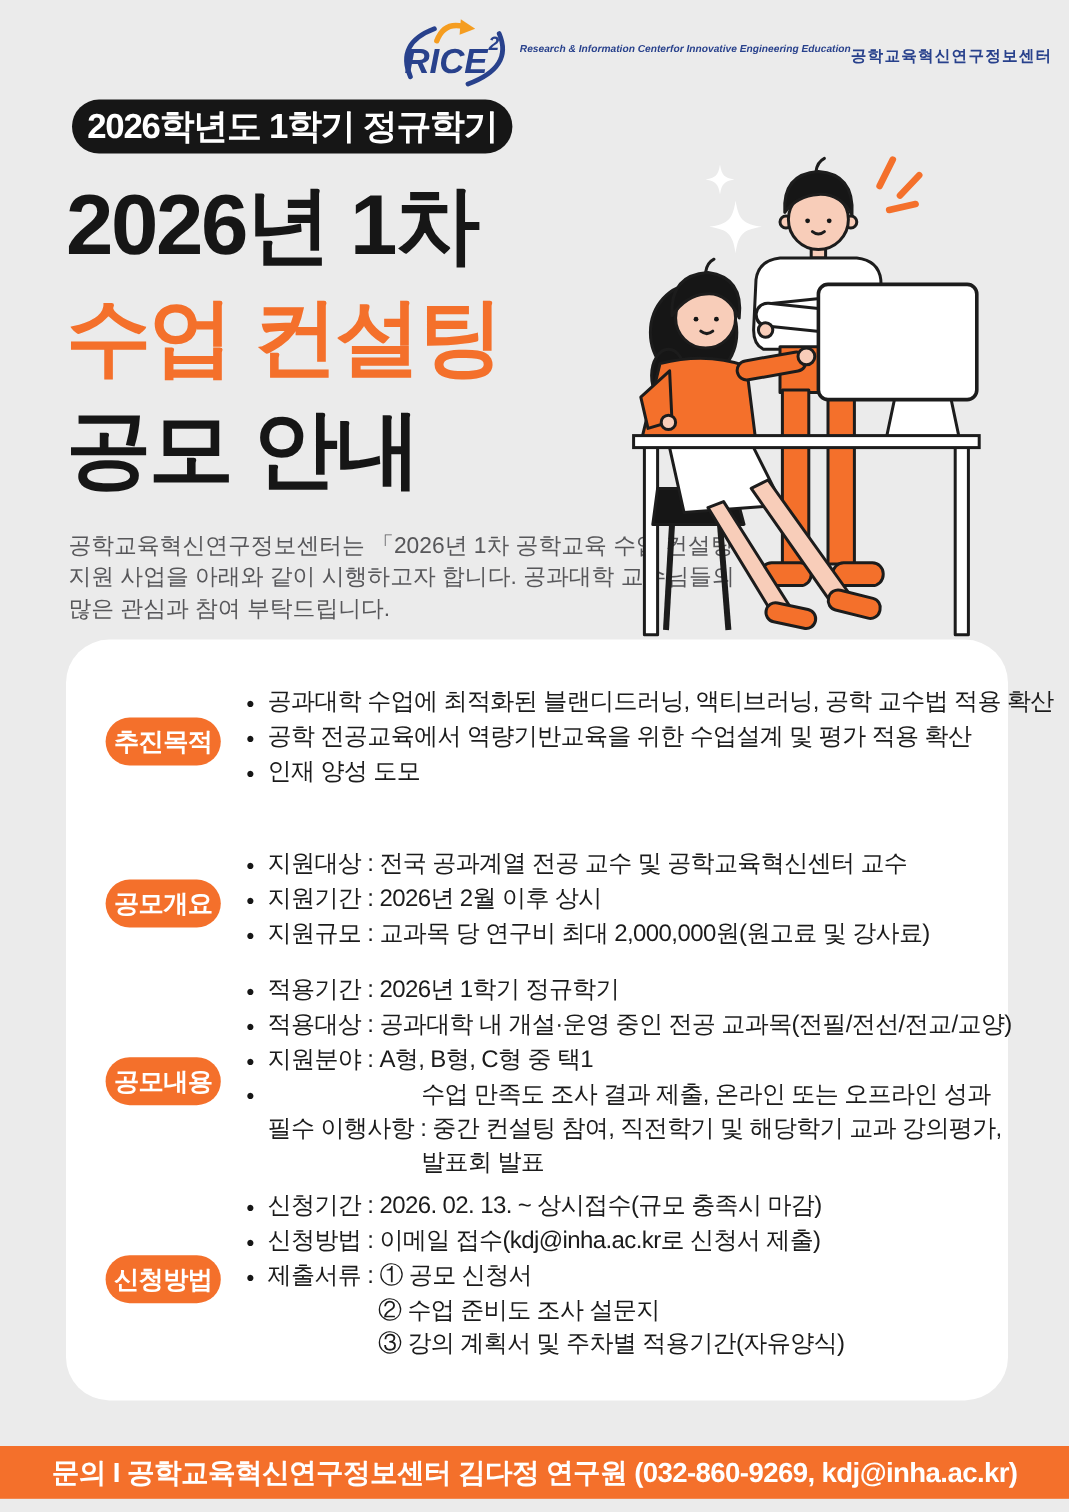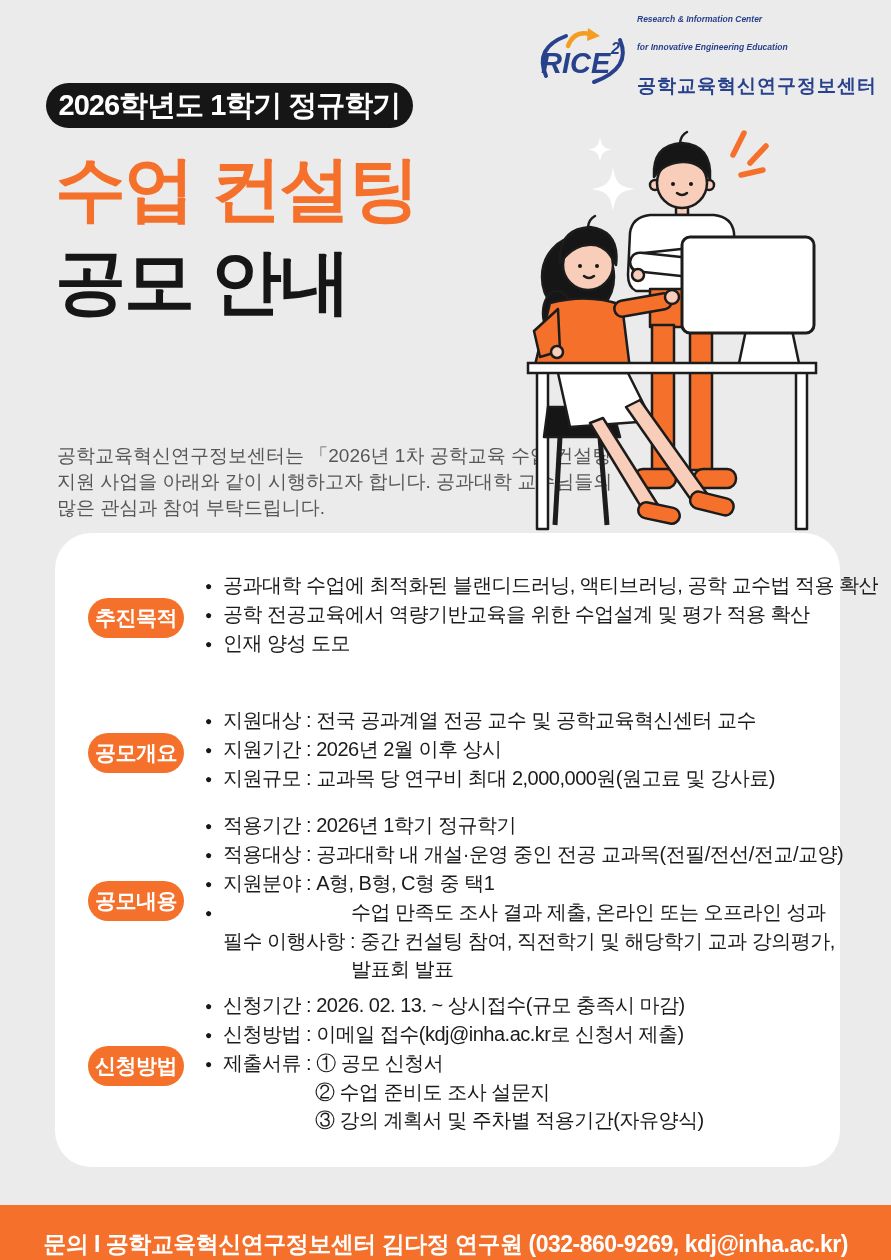--- a/index.html
+++ b/index.html
@@ -3,26 +3,26 @@
 <meta charset="utf-8">
 <style>
   * { box-sizing: border-box; margin: 0; padding: 0; }
   html,body { margin:0; }
   body { background:#d8d8d8; font-family:"Liberation Sans", sans-serif; }
 
   .poster { position:relative; width:891px; height:1260px; background:#EBEBEB; overflow:hidden; }
 
   
   .logo { position:absolute; top:14px; right:14px; display:flex; align-items:center; gap:7px; }
-  .logo-text { display:flex; flex-direction:column;gap:17px; }
+  .logo-text { display:flex; flex-direction:row; }
   .logo-tagline { font-size:8.5px; font-weight:bold; font-style:italic; color:#28418C; line-height:1.3; white-space:nowrap; }
-  .logo-org { font-size:19px; font-weight:bold; color:#28418C; margin-top:3px; letter-spacing:1px; white-space:nowrap; }
-
-  
-  .top-badge { position:absolute; left:46px; top:83px; width:367px; height:45px; background:#161616;
+  .logo-org { font-size:13px; font-weight:bold; color:#28418C; margin-top:3px; letter-spacing:1px; white-space:nowrap; }
+
+  
+  .top-badge { position:absolute; left:60px; top:83px; width:367px; height:45px; background:#161616;
     border-radius:23px; color:#fff; font-size:29px; font-weight:bold; display:flex; align-items:center;
     justify-content:center; letter-spacing:-1px; }
   .title { position:absolute; left:55px; top:142px; font-size:71px; font-weight:800; line-height:93px;
     letter-spacing:-2px; color:#161616; white-space:nowrap; }
   .title .orange { color:#F4702B; }
   .intro { position:absolute; left:57px; top:443px; font-size:19px; line-height:26px; color:#57575A; white-space:nowrap; }
 
   
   .illustration { position:absolute; left:500px; top:125px; width:390px; height:410px; }
 
@@ -34,22 +34,22 @@
     letter-spacing:-0.5px; }
   .items { margin-left:21px; }
   .item { display:flex; align-items:flex-start; }
   .dot { flex:none; width:18px; font-size:12px; line-height:28px; color:#161616; padding-top:1px; }
   .lines { }
   .ln { font-size:20px; line-height:28.5px; color:#1b1b1b; letter-spacing:-0.5px; white-space:nowrap; }
   .cont-a { padding-left:128px; }
   .cont-b { padding-left:92px; }
 
   
-  .footer { position:absolute; left:0; top:1205px; width:891px; height:55px; background:#F4702B;
-    display:flex; align-items:flex-end; justify-content:center; }
+  .footer { position:absolute; left:0; top:1205px; width:891px; height:44px; background:#F4702B;
+    display:flex; align-items:center; justify-content:center; }
   .footer-text { color:#fff; font-size:23px; font-weight:bold; letter-spacing:-0.5px; white-space:nowrap; }
 </style>
 </head>
 <body>
 
 <div class="poster">
 
   <div class="logo">
     <svg class="logo-mark" viewBox="0 0 96 62" width="96" height="62">
       <path d="M12,50 Q0,22 32,10" fill="none" stroke="#28418C" stroke-width="4" stroke-linecap="round"></path>
@@ -62,20 +62,21 @@
     <div class="logo-text">
       <div class="logo-tagline">Research &amp; Information Center</div>
       <div class="logo-tagline">for Innovative Engineering Education</div>
       <div class="logo-org">공학교육혁신연구정보센터</div>
     </div>
   </div>
 
   <div class="top-badge">2026학년도 1학기 정규학기</div>
 
   <div class="title">
+    <div>2026년 1차</div>
     <div class="orange">수업 컨설팅</div>
     <div>공모 안내</div>
   </div>
 
   <div class="intro">
     <div>공학교육혁신연구정보센터는 「2026년 1차 공학교육 수업 컨설팅」</div>
     <div>지원 사업을 아래와 같이 시행하고자 합니다. 공과대학 교수님들의</div>
     <div>많은 관심과 참여 부탁드립니다.</div>
   </div>
 

